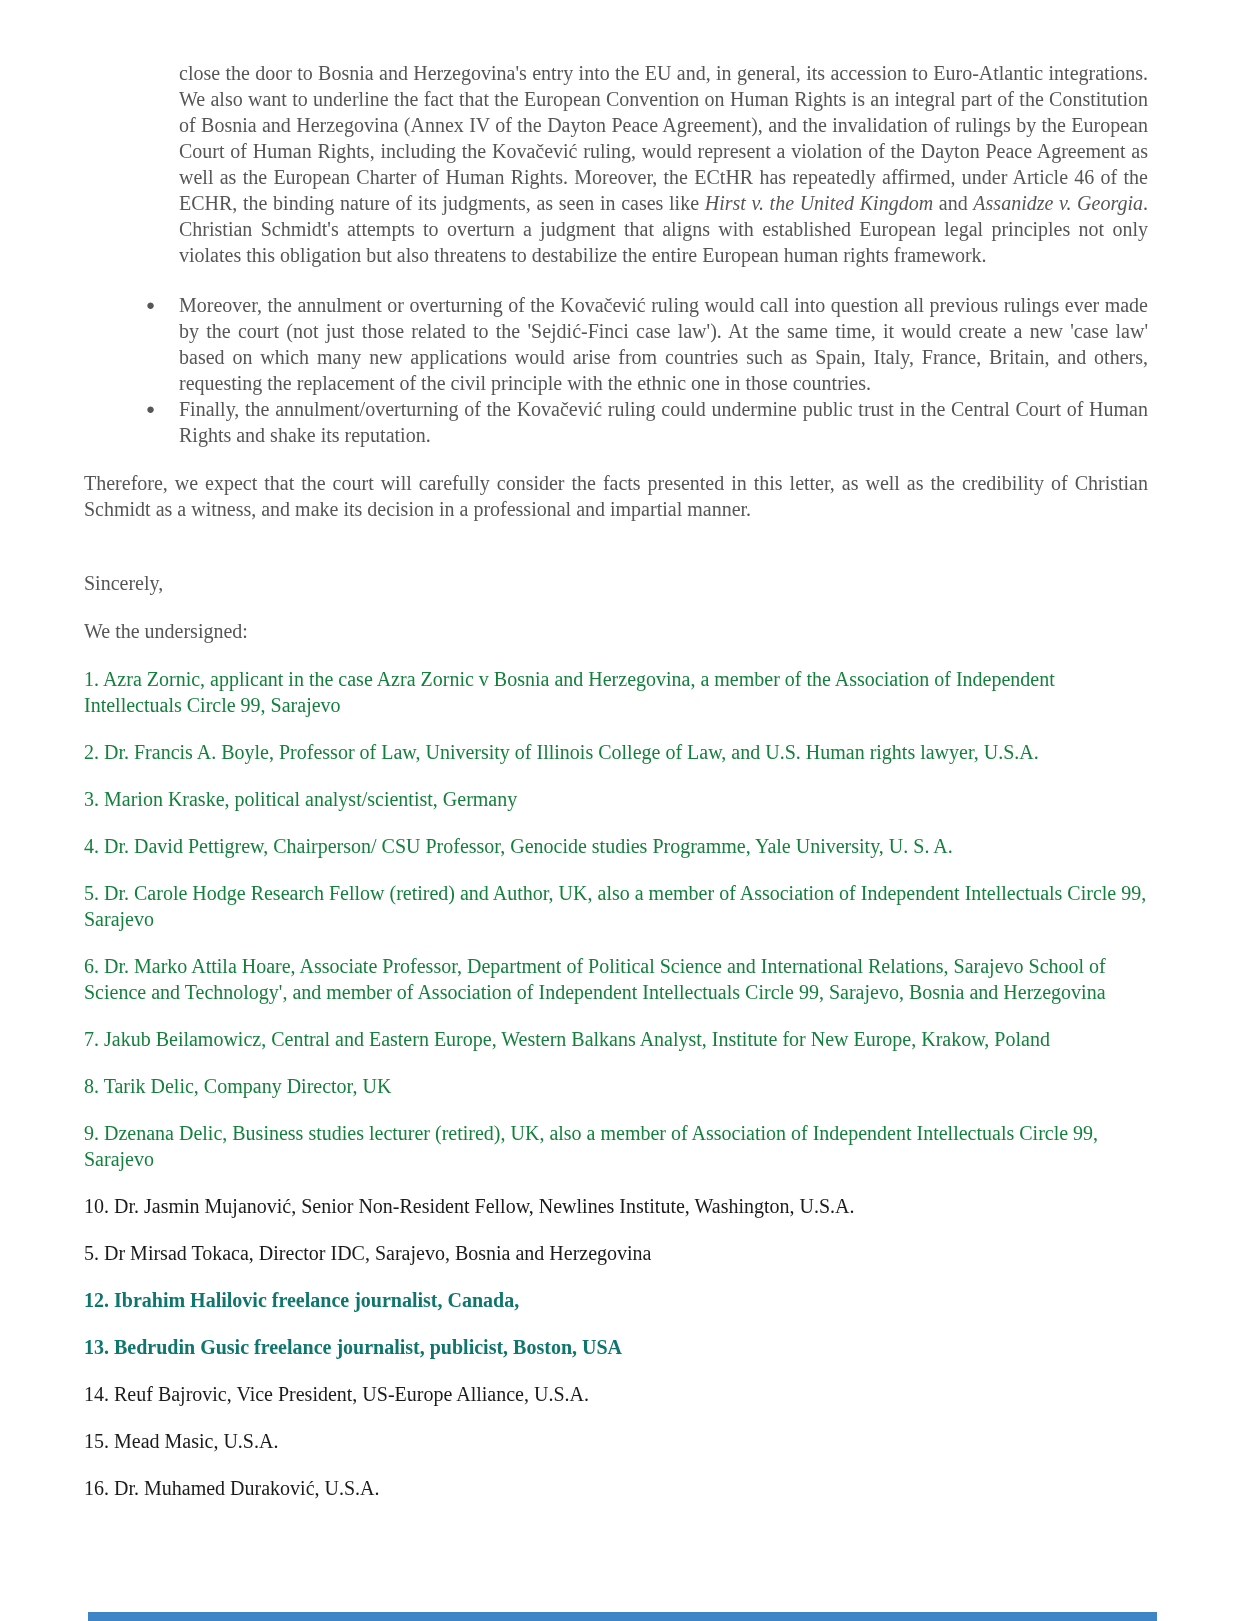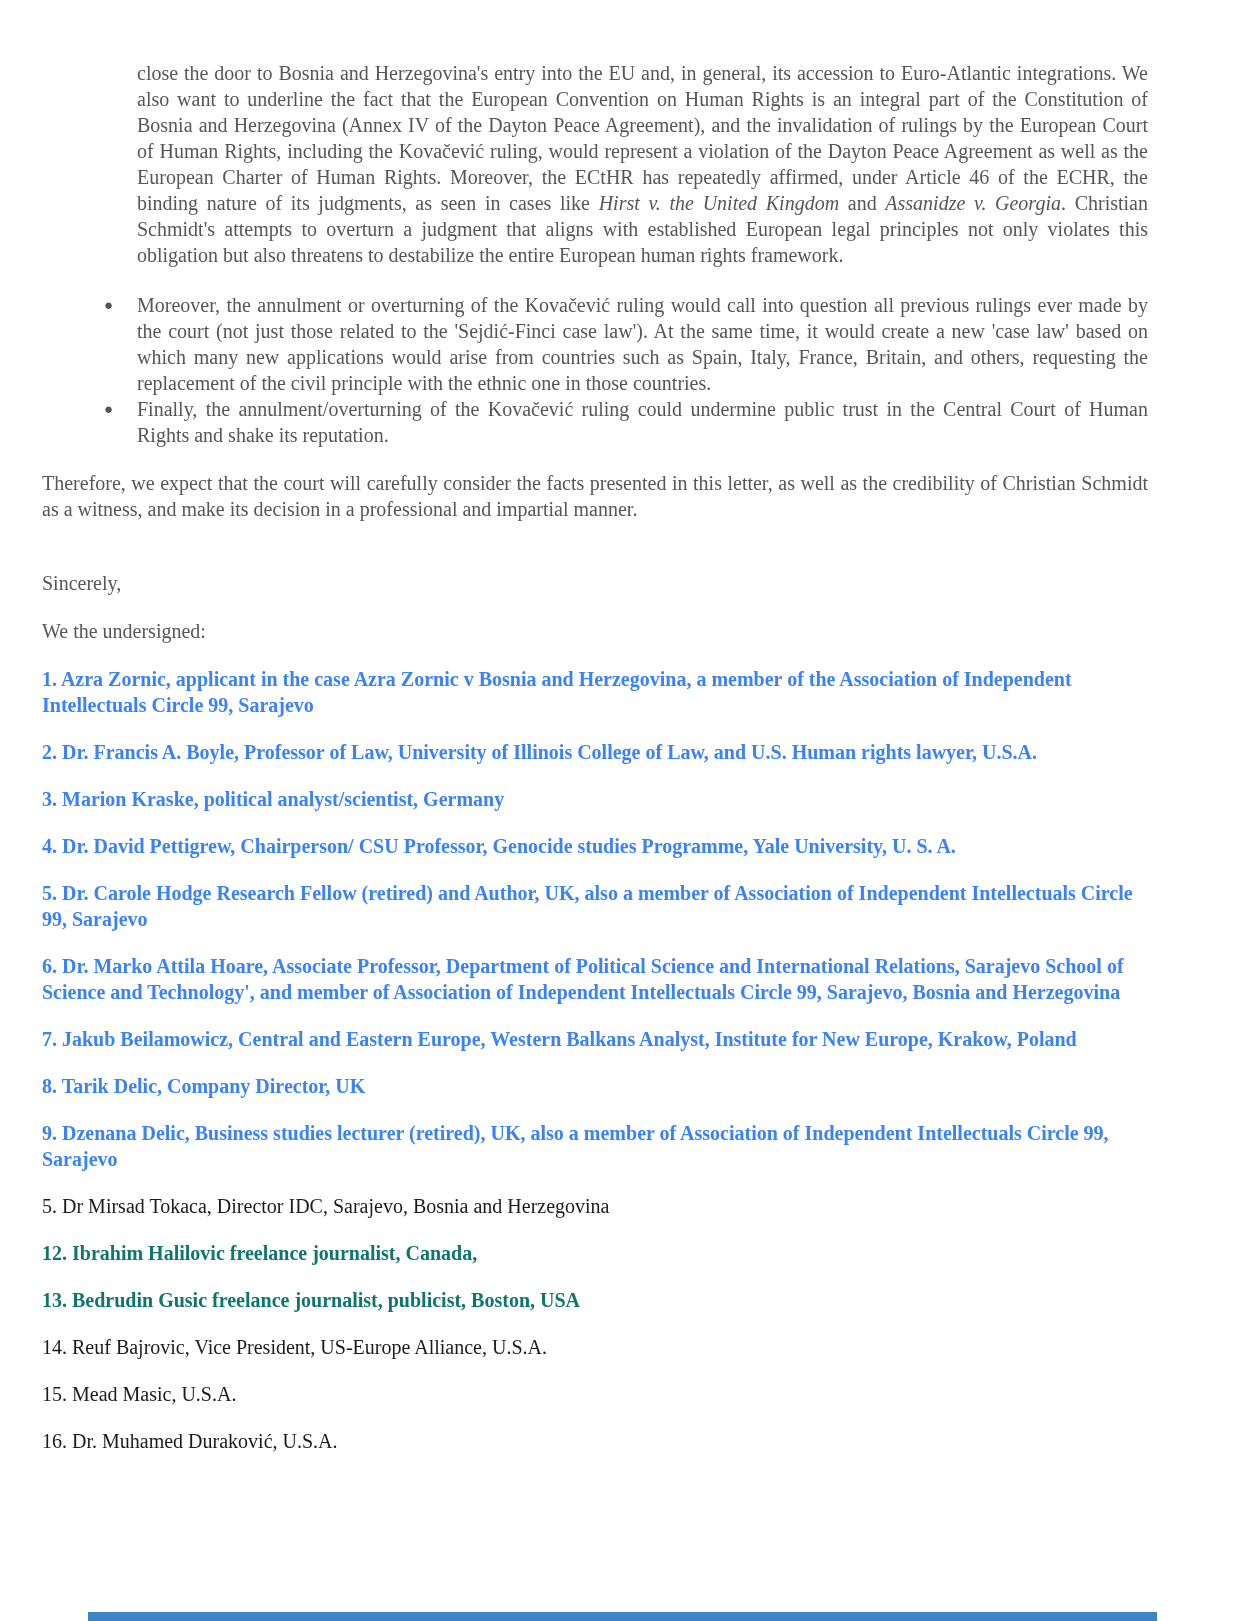--- a/index.html
+++ b/index.html
@@ -11,21 +11,21 @@
     width: 1253px;
     height: 1621px;
     overflow: hidden;
     position: relative;
     font-family: "Liberation Serif", "DejaVu Serif", serif;
     font-size: 20px;
     line-height: 26px;
     color: #565656;
   }
   .content {
-    padding: 60px 105px 0 42px; 
+    padding: 60px 105px 0 84px; 
   }
   p { margin: 0; }
 
   .opening-block {
     margin-left: 95px;           
     text-align: justify;
   }
   .opening-block .case-name { font-style: italic; }
 
   ul.bullet-list {
@@ -48,21 +48,21 @@
     margin-top: 22px;
     text-align: justify;
   }
 
   .signoff { margin-top: 48px; }
   .undersigned-label { margin-top: 22px; }
 
   .signatory-list { margin-top: 22px; }
   .signatory-list p.sig { margin: 0 0 21px 0; }
 
-  .tone-gray { color: #3b82f6; font-weight: bold; }
+  .tone-gray { color: #15803d; }
   .tone-mid  { color: #0f766e; font-weight: bold; }
   .tone-dark { color: #1b1b1b; }
 
   .bottom-bar {
     position: absolute;
     left: 88px;
     right: 96px;
     bottom: 0;
     height: 9px;
     background: #3d85c6;
@@ -89,20 +89,21 @@
   <div class="signatory-list">
     <p class="sig tone-gray">1. Azra Zornic, applicant in the case Azra Zornic v Bosnia and Herzegovina, a member of the Association of Independent Intellectuals Circle 99, Sarajevo</p>
     <p class="sig tone-gray">2. Dr. Francis A. Boyle, Professor of Law, University of Illinois College of Law, and U.S. Human rights lawyer,  U.S.A.</p>
     <p class="sig tone-gray">3. Marion Kraske, political analyst/scientist, Germany</p>
     <p class="sig tone-gray">4. Dr. David Pettigrew, Chairperson/ CSU Professor, Genocide studies Programme, Yale University, U. S. A.</p>
     <p class="sig tone-gray">5. Dr. Carole Hodge Research Fellow (retired) and Author, UK, also a member of Association of Independent Intellectuals Circle 99, Sarajevo</p>
     <p class="sig tone-gray">6. Dr. Marko Attila Hoare, Associate Professor, Department of Political Science and International Relations, Sarajevo School of Science and Technology', and member of Association of Independent Intellectuals Circle 99, Sarajevo,  Bosnia and Herzegovina</p>
     <p class="sig tone-gray">7. Jakub Beilamowicz, Central and Eastern Europe, Western Balkans Analyst, Institute for New Europe, Krakow, Poland</p>
     <p class="sig tone-gray">8. Tarik Delic, Company Director, UK</p>
     <p class="sig tone-gray">9. Dzenana Delic, Business studies lecturer (retired), UK, also a member of Association of Independent Intellectuals Circle 99, Sarajevo</p>
+    <p class="sig tone-dark">10. Dr. Jasmin Mujanović, Senior Non-Resident Fellow, Newlines Institute, Washington, U.S.A.</p>
     <p class="sig tone-dark">5. Dr Mirsad Tokaca, Director IDC, Sarajevo, Bosnia and Herzegovina</p>
     <p class="sig tone-mid">12. Ibrahim Halilovic freelance journalist, Canada,</p>
     <p class="sig tone-mid">13. Bedrudin Gusic freelance journalist, publicist, Boston, USA</p>
     <p class="sig tone-dark">14. Reuf Bajrovic, Vice President, US-Europe Alliance, U.S.A.</p>
     <p class="sig tone-dark">15. Mead Masic, U.S.A.</p>
     <p class="sig tone-dark">16. Dr. Muhamed Duraković, U.S.A.</p>
   </div>
 
 </div>
 

